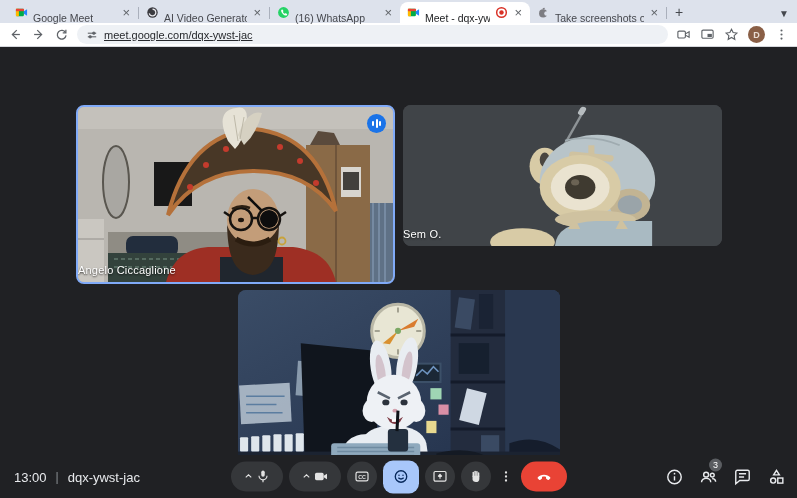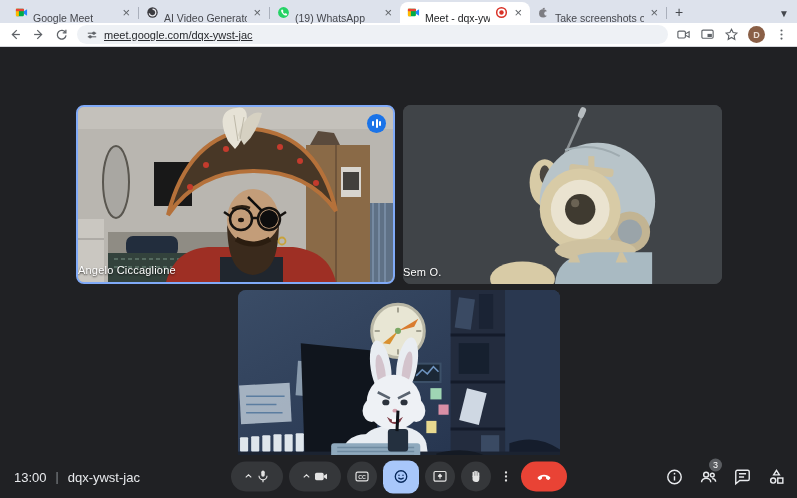--- a/index.html
+++ b/index.html
@@ -28,21 +28,21 @@
   .tb-right { display:flex; align-items:center; gap:9px; }
   .tb-ic { width:15px; height:15px; color:#5f6368; }
   .avatar { width:17px; height:17px; border-radius:50%; background:#8a5f46; color:#e9dcd2;
             font-size:9px; font-weight:bold; display:flex; align-items:center; justify-content:center; }
 
   
   .meet { position:relative; width:797px; height:451px; background:#202124; }
   .tile { position:absolute; border-radius:8px; overflow:hidden; }
   .tile svg { display:block; width:100%; height:100%; }
   #tile1 { left:76px; top:58px; width:319px; height:179px; border:2px solid #80aaf8; background:#b9b6b0; }
-  #tile2 { left:403px; top:58px; width:319px; height:179px; background:#404448; }
+  #tile2 { left:403px; top:58px; width:319px; height:141px; background:#404448; }
   #tile3 { left:238px; top:243px; width:322px; height:182px; background:#2c3a50; }
   .name-tag { position:absolute; left:0; bottom:6px; color:#fff; font-size:11px;
               text-shadow:0 1px 2px rgba(0,0,0,.75); letter-spacing:.2px; }
   .audio-ind { position:absolute; top:7px; right:7px; width:19px; height:19px; border-radius:50%;
                background:#1a73e8; display:flex; align-items:center; justify-content:center; gap:1.5px; }
   .audio-ind i { display:block; width:2px; border-radius:1px; background:#fff; }
   .audio-ind i:nth-child(1){height:5px} .audio-ind i:nth-child(2){height:9px} .audio-ind i:nth-child(3){height:5px}
 
   .reactions { position:absolute; left:298px; top:428px; height:26px; border-radius:13px;
                background:#2b2d31; display:flex; align-items:center; padding:0 11px; gap:7px; }
@@ -99,21 +99,21 @@
       <span class="tab-label">AI Video Generator</span>
       <span class="tab-close">×</span>
     </div>
     <div class="tab-sep"></div>
 
     <div class="tab">
       <svg class="favicon" viewBox="0 0 14 14">
           <circle cx="7" cy="7" r="5.8" fill="#25d366"></circle>
           <path d="M4.6 4.4 c.3-.8 1.1-.9 1.5-.3 l.7.9 c.2.3.2.7-.1 1 l-.4.4 c.4.9 1.1 1.6 2 2 l.4-.4 c.3-.3.7-.3 1-.1 l.9.7 c.6.4.5 1.2-.3 1.5 -1.1.4-2.6-.1-4-1.5 C4.7 7 4.2 5.5 4.6 4.4 Z" fill="#fff"></path>
         </svg>
-      <span class="tab-label">(19) WhatsApp</span>
+      <span class="tab-label">(16) WhatsApp</span>
       <span class="tab-close">×</span>
     </div>
 
     <div class="tab active">
       <svg class="favicon" viewBox="0 0 14 14">
           <rect x="1" y="3" width="8.6" height="8" rx="1.4" fill="#00ac47"></rect>
           <rect x="1" y="3" width="3.2" height="8" fill="#ffba00"></rect>
           <rect x="1" y="3" width="8.6" height="2.6" fill="#ea4335"></rect>
           <path d="M9.6 5.6 L13 3.4 v7.2 L9.6 8.4 Z" fill="#2684fc"></path>
         </svg>

